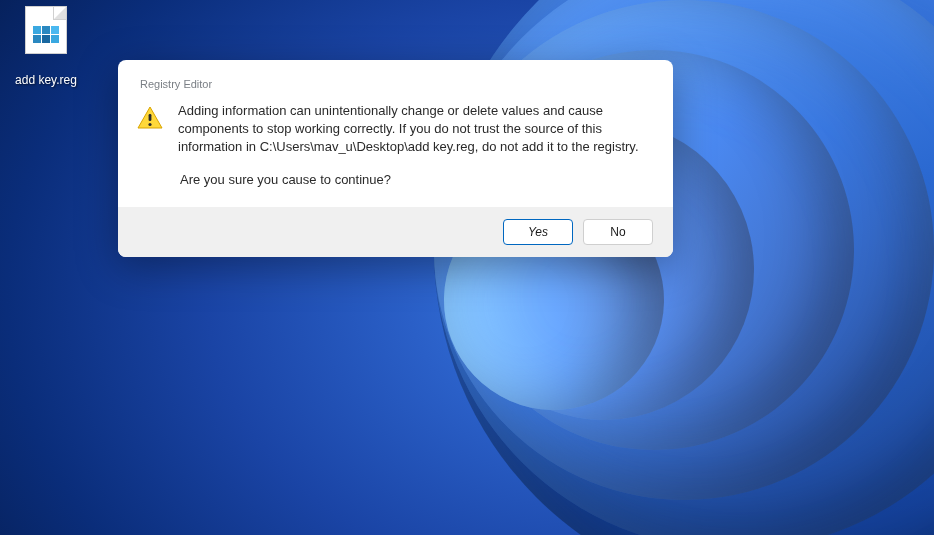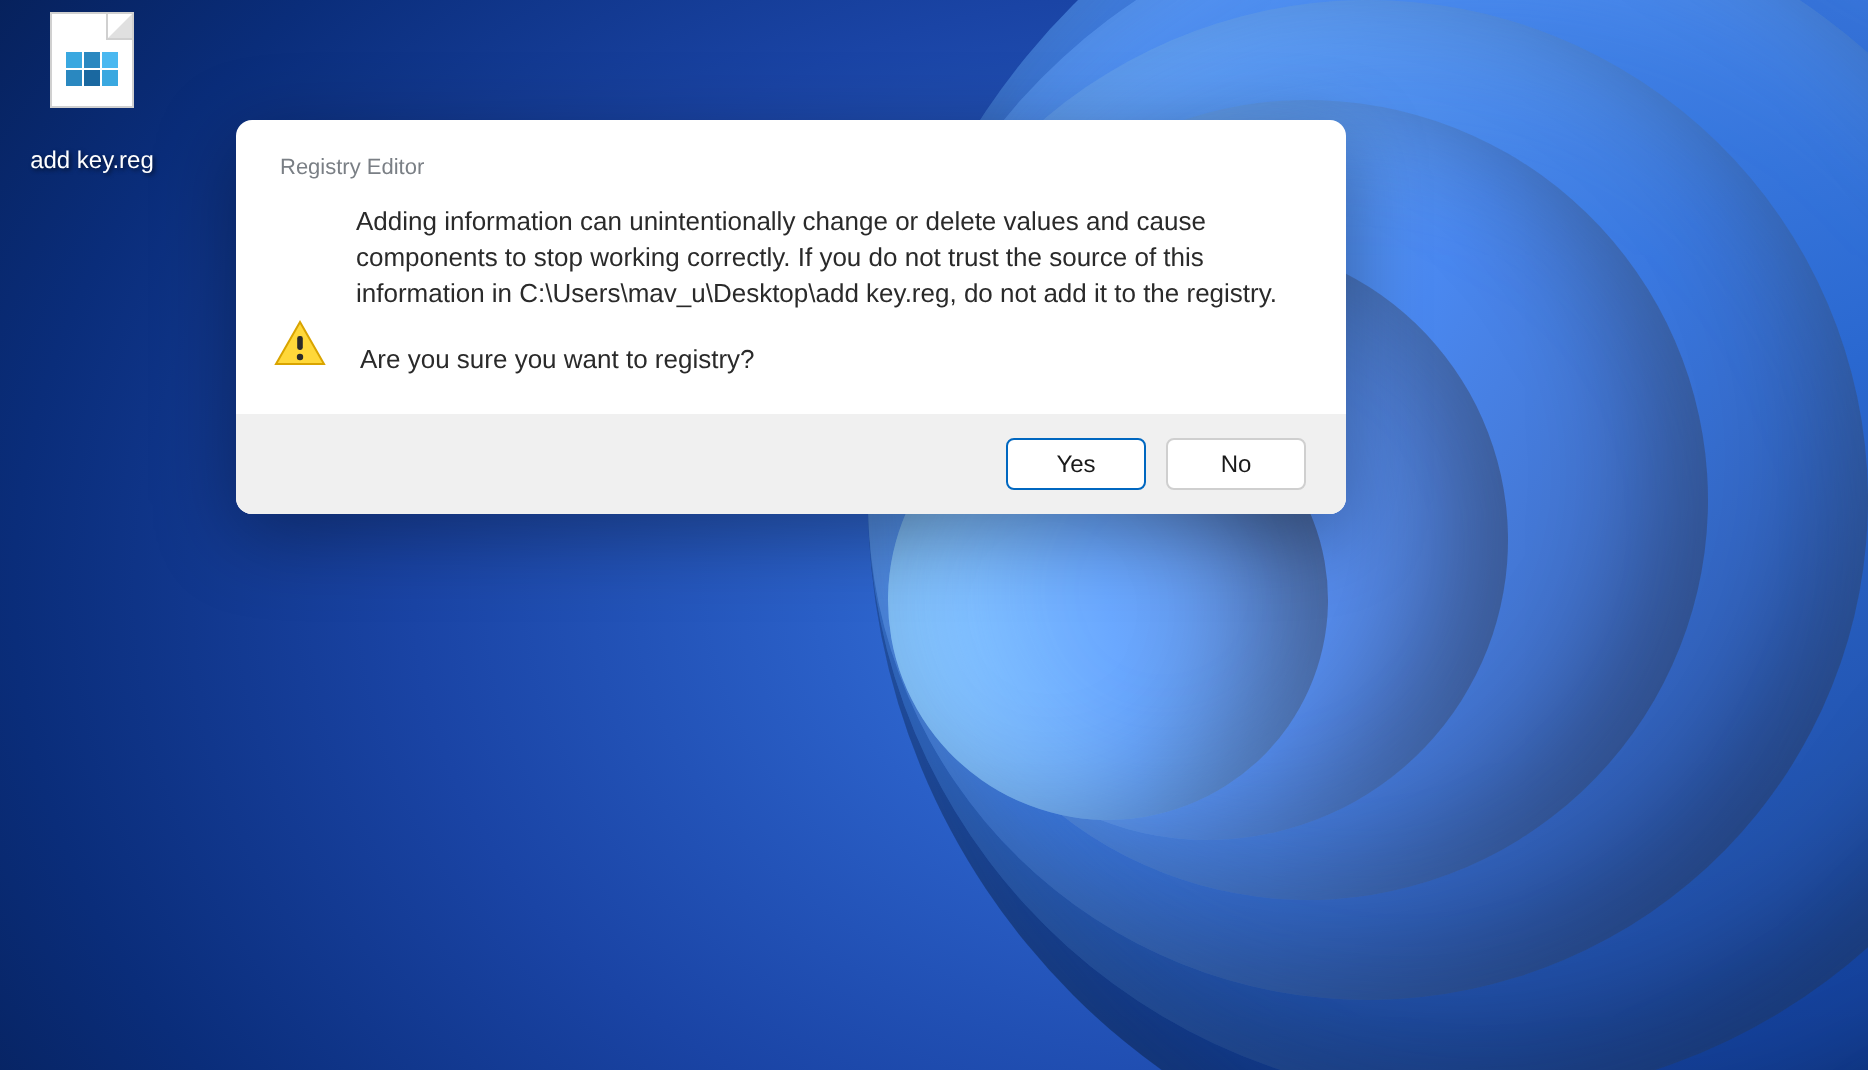--- a/index.html
+++ b/index.html
@@ -154,21 +154,21 @@
       padding: 18px 22px 8px 22px;
     }
     .dialog-title {
       color: #7a7f85;
       font-size: 11px;
       font-weight: 400;
     }
     .dialog-body {
       display: flex;
       padding: 4px 22px 18px 18px;
-      align-items: flex-end;
+      align-items: flex-start;
     }
     .warning-icon-wrapper {
       flex-shrink: 0;
       margin-right: 14px;
       margin-top: 2px;
     }
     .dialog-content {
       flex: 1;
       color: #2a2a2a;
       font-size: 13px;
@@ -195,20 +195,21 @@
       font-size: 12px;
       cursor: pointer;
       display: flex;
       align-items: center;
       justify-content: center;
     }
     .dialog-button.primary {
       background: #ffffff;
       border: 1.5px solid #0067c0;
       color: #1a1a1a;
+      font-style: italic;
     }
     .dialog-button.secondary {
       background: #ffffff;
       border: 1px solid #cfcfcf;
       color: #1a1a1a;
       text-align: right;
     }
   </style>
 </head>
 <body>
@@ -245,20 +246,20 @@
   <div class="dialog-body">
     <div class="warning-icon-wrapper">
       <svg width="28" height="28" viewBox="0 0 28 28">
         <path d="M 14 3 L 26 24 L 2 24 Z" fill="#ffd83a" stroke="#d9a400" stroke-width="1"></path>
         <rect x="12.6" y="10" width="2.8" height="7" rx="1.2" fill="#2a2a2a"></rect>
         <circle cx="14" cy="20.5" r="1.6" fill="#2a2a2a"></circle>
       </svg>
     </div>
     <div class="dialog-content">
       <div class="dialog-message">Adding information can unintentionally change or delete values and cause components to stop working correctly. If you do not trust the source of this information in C:\Users\mav_u\Desktop\add key.reg, do not add it to the registry.</div>
-      <div class="dialog-question">Are you sure you want to registry?</div>
+      <div class="dialog-question">Are you sure you cause to continue?</div>
     </div>
   </div>
   <div class="dialog-footer">
     <button class="dialog-button primary">Yes</button>
     <button class="dialog-button secondary">No</button>
   </div>
 </div>
 
 </body></html>

